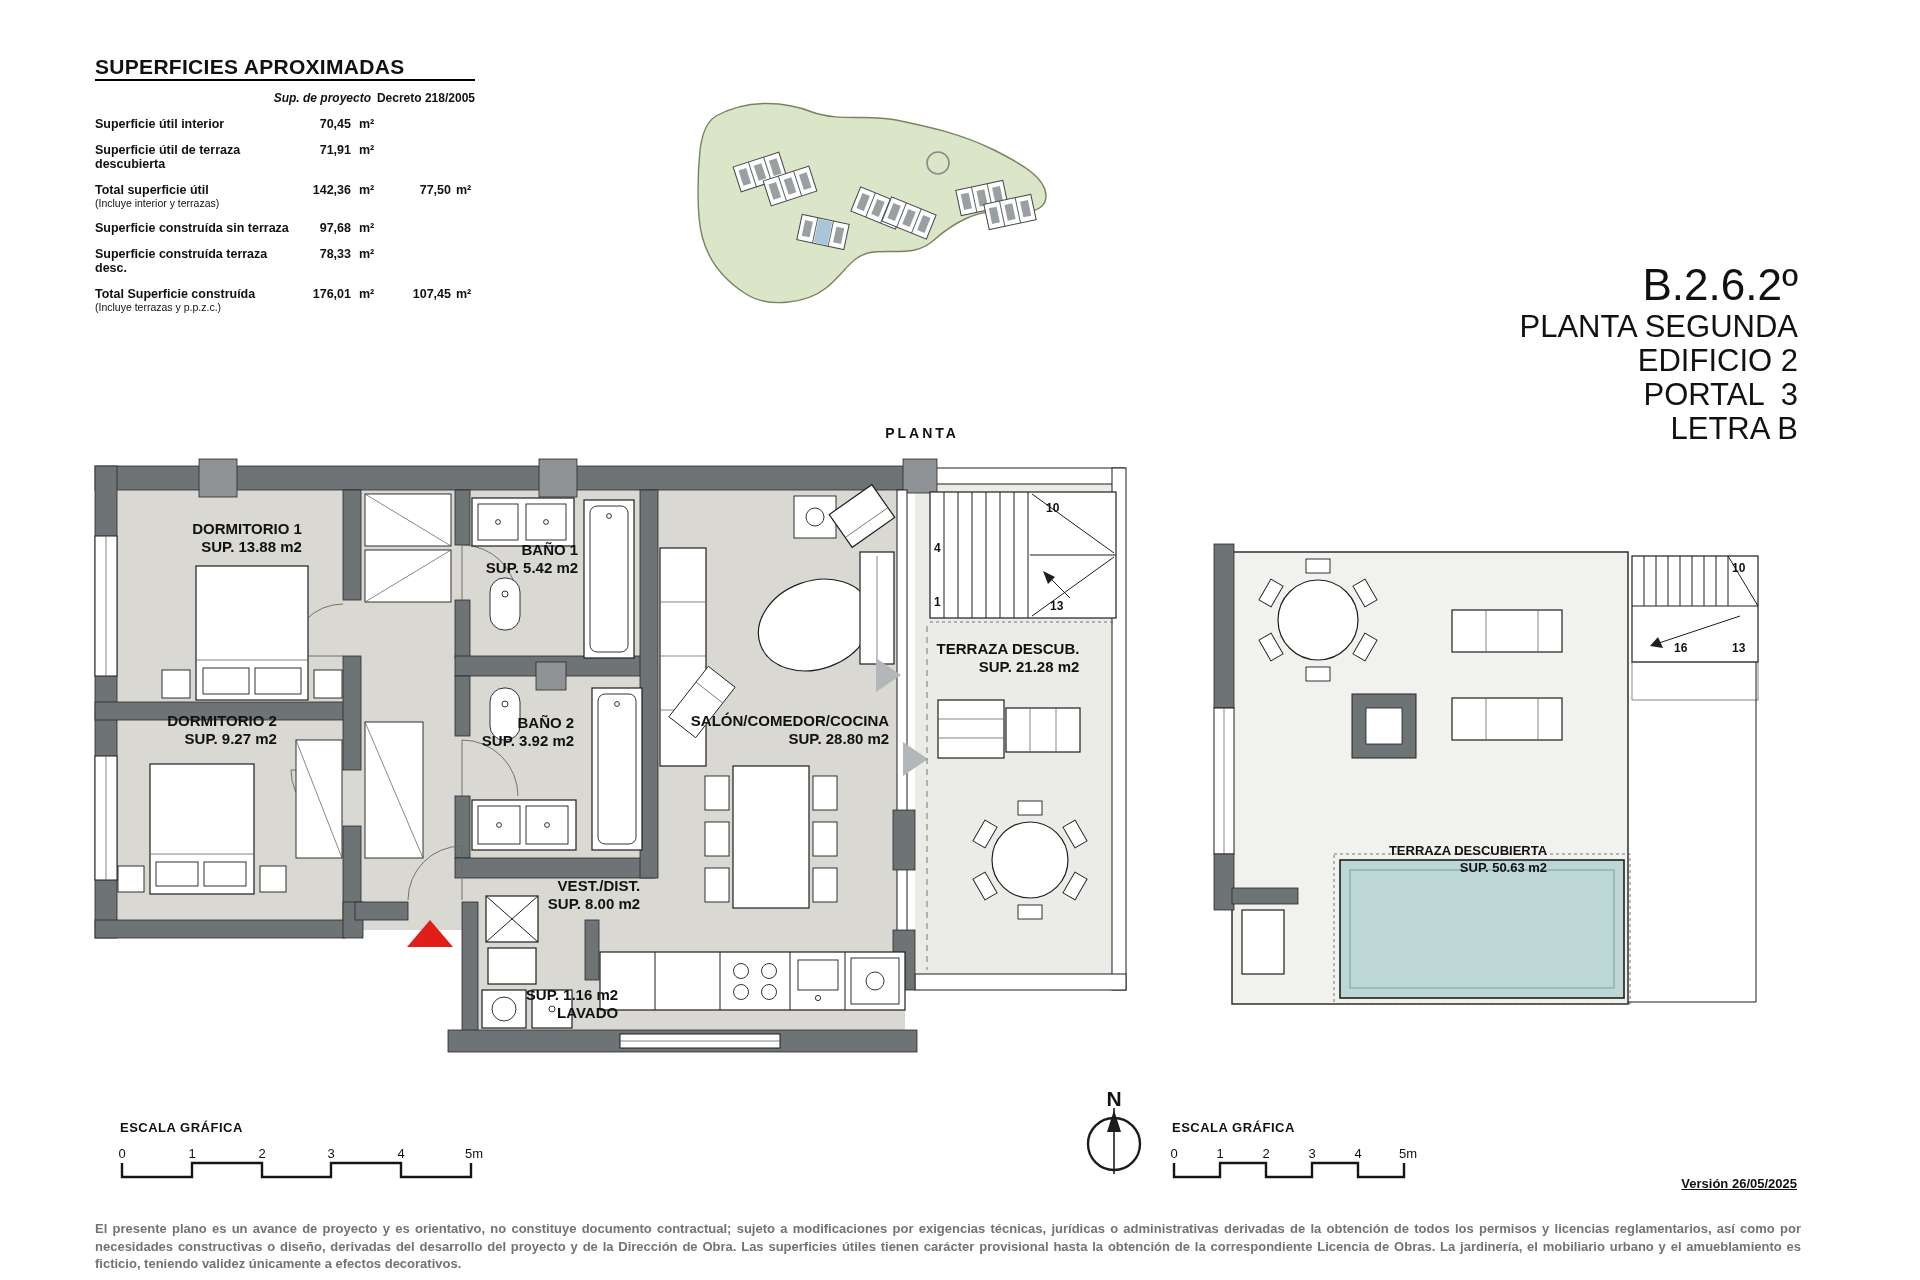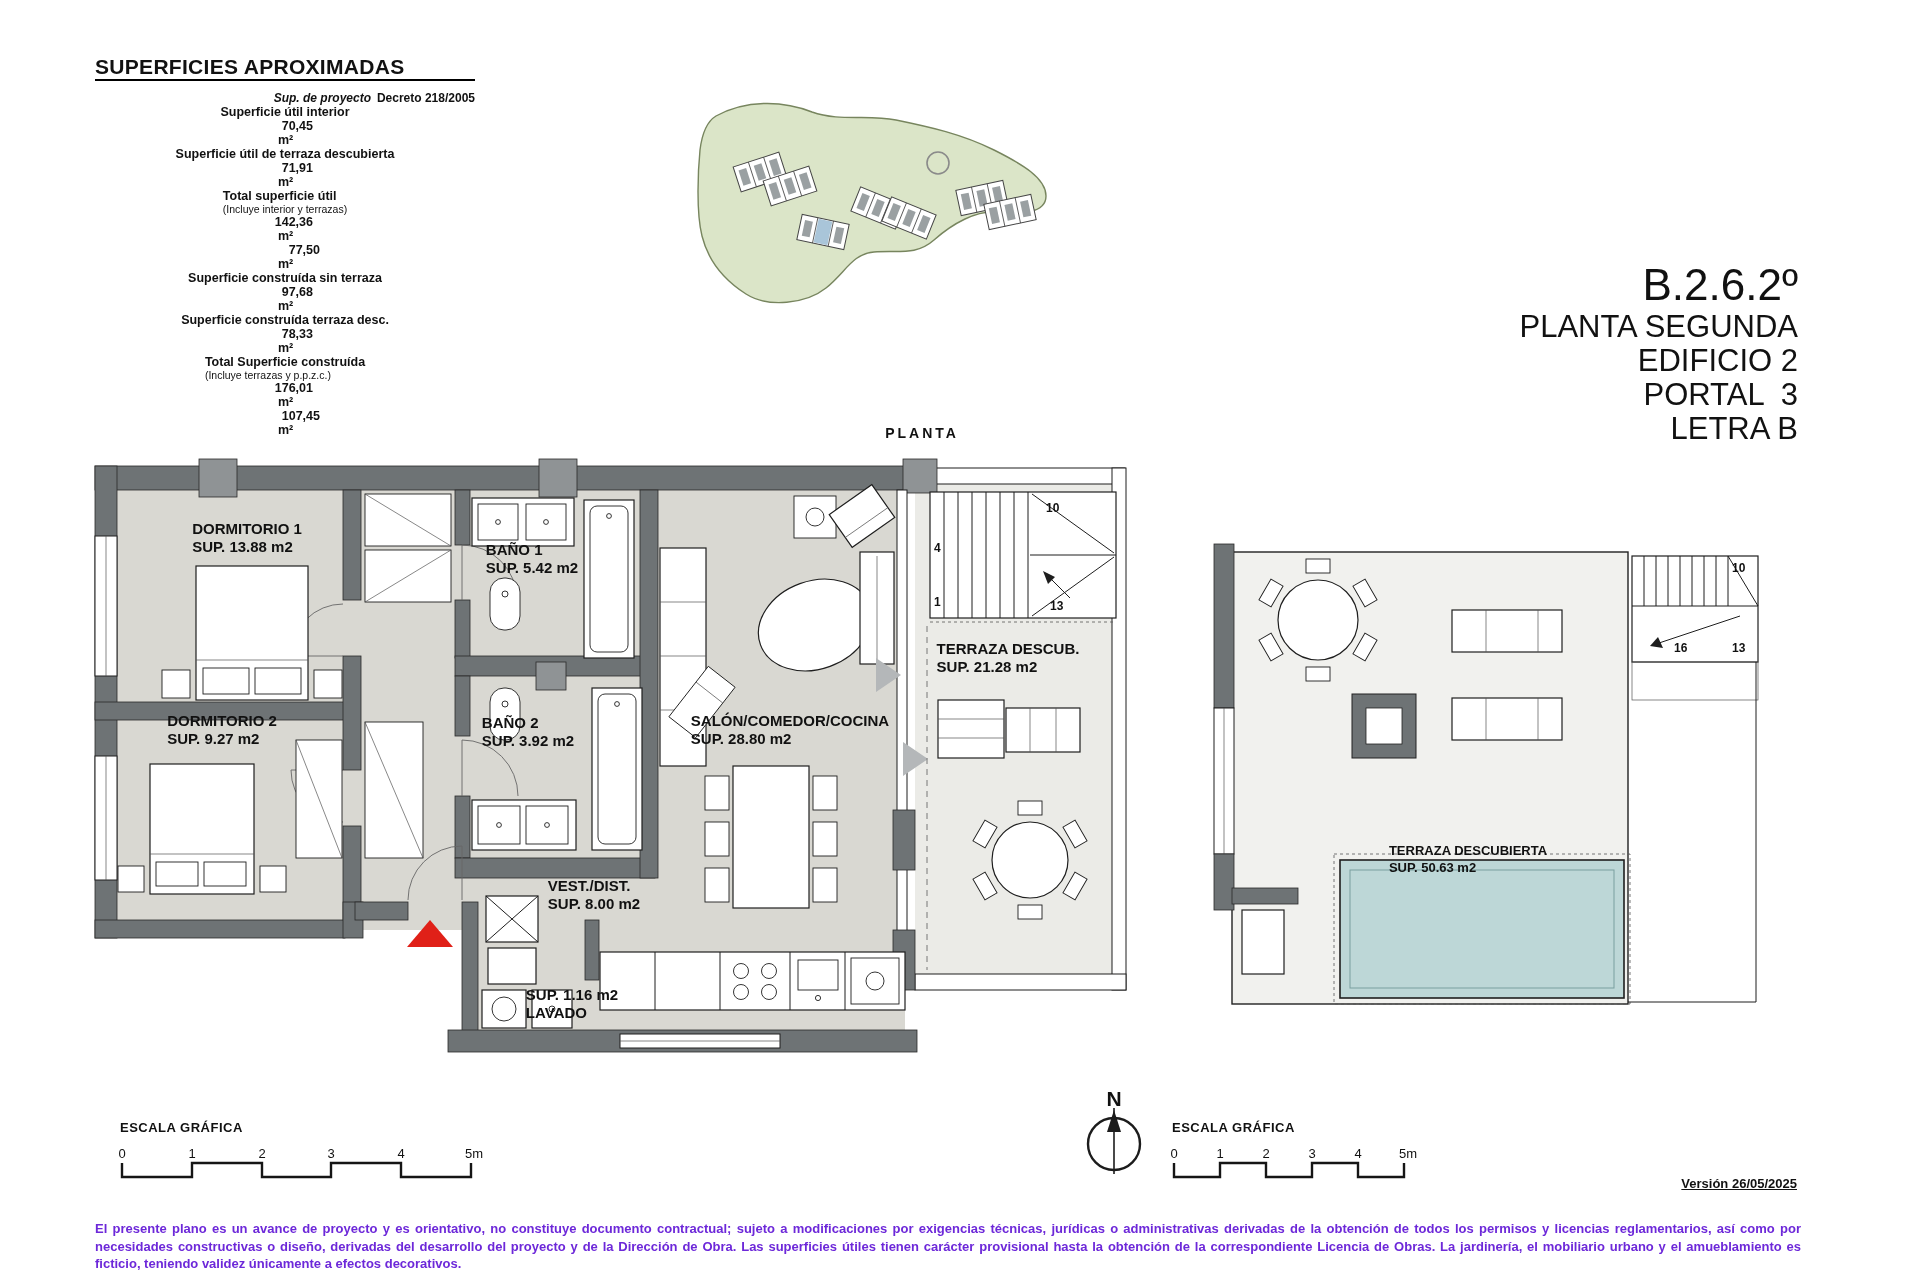--- a/index.html
+++ b/index.html
@@ -38,41 +38,41 @@
   .scalenum{font:13px "Liberation Sans",sans-serif;fill:#111}
   .northtext{font:bold 21px "Liberation Sans",sans-serif;fill:#111;text-anchor:middle}
   .scalebar{stroke:#151515;stroke-width:2.4;fill:none}
 
   
   .areas{position:absolute;left:95px;top:55px;width:380px;}
   .areas .t-title{font-size:21px;font-weight:700;letter-spacing:.3px;border-bottom:2.5px solid #000;padding-bottom:0;}
   .t-head{display:flex;margin-top:10px;font-size:12px;font-weight:700;}
   .t-head .h1{flex:1;text-align:right;font-style:italic;}
   .t-head .h2{width:104px;text-align:right;}
-  .t-row{display:flex;align-items:center;font-size:12.5px;font-weight:700;line-height:14px;flex-direction:column;}
+  .t-row{display:flex;align-items:flex-start;margin-top:12px;font-size:12.5px;font-weight:700;line-height:14px;}
   .t-row .lbl{flex:1;}
   .t-row .note{display:block;font-size:10.5px;font-weight:400;line-height:12px;}
   .t-row .v1{width:56px;text-align:right;}
   .t-row .u1{width:30px;padding-left:8px;box-sizing:border-box;}
   .t-row .v2{width:70px;text-align:right;}
   .t-row .u2{width:24px;padding-left:5px;box-sizing:border-box;}
 
   .titleblock{position:absolute;right:122px;top:260px;text-align:right;}
   .tb-code{font-size:44px;line-height:50px;font-weight:400;white-space:pre;}
   .tb-line{font-size:31px;line-height:34px;font-weight:400;white-space:pre;}
 
-  .plan-label{position:absolute;text-align:left;font:bold 15px/18px "Liberation Sans",sans-serif;
+  .plan-label{position:absolute;text-align:right;font:bold 15px/18px "Liberation Sans",sans-serif;
               white-space:nowrap;transform:translateX(-50%);color:#111;}
   .plan-label.small{font-size:13px;line-height:17px;margin-top:48px;}
   .planta-label{position:absolute;transform:translateX(-50%);font:bold 14px "Liberation Sans",sans-serif;letter-spacing:3px;}
 
   .escala{position:absolute;font:bold 13px "Liberation Sans",sans-serif;letter-spacing:.5px;}
   .version{position:absolute;right:123px;top:1176px;font:bold 13px "Liberation Sans",sans-serif;text-decoration:underline;}
   .disclaimer{position:absolute;left:95px;top:1220px;width:1706px;font:bold 13px/17.6px "Liberation Sans",sans-serif;
-              text-align:justify;color:#6d28d9;}
+              text-align:justify;color:#737373;}
 </style>
 </head>
 <body>
 
 <div class="sheet">
 
   <svg width="1920" height="1280" viewBox="0 0 1920 1280">
 
     <g>
       <path class="site" d="M 716,116 C 745,100 782,100 812,112 C 840,122 868,114 896,120 C 930,127 962,134 994,150 C 1022,164 1046,178 1046,196 C 1046,214 1020,214 998,212 C 976,210 952,224 934,240 C 916,256 898,250 874,252 C 852,254 846,272 826,288 C 806,304 768,308 746,294 C 724,280 708,260 702,236 C 696,212 698,170 700,150 C 702,134 706,122 716,116 Z"></path>

